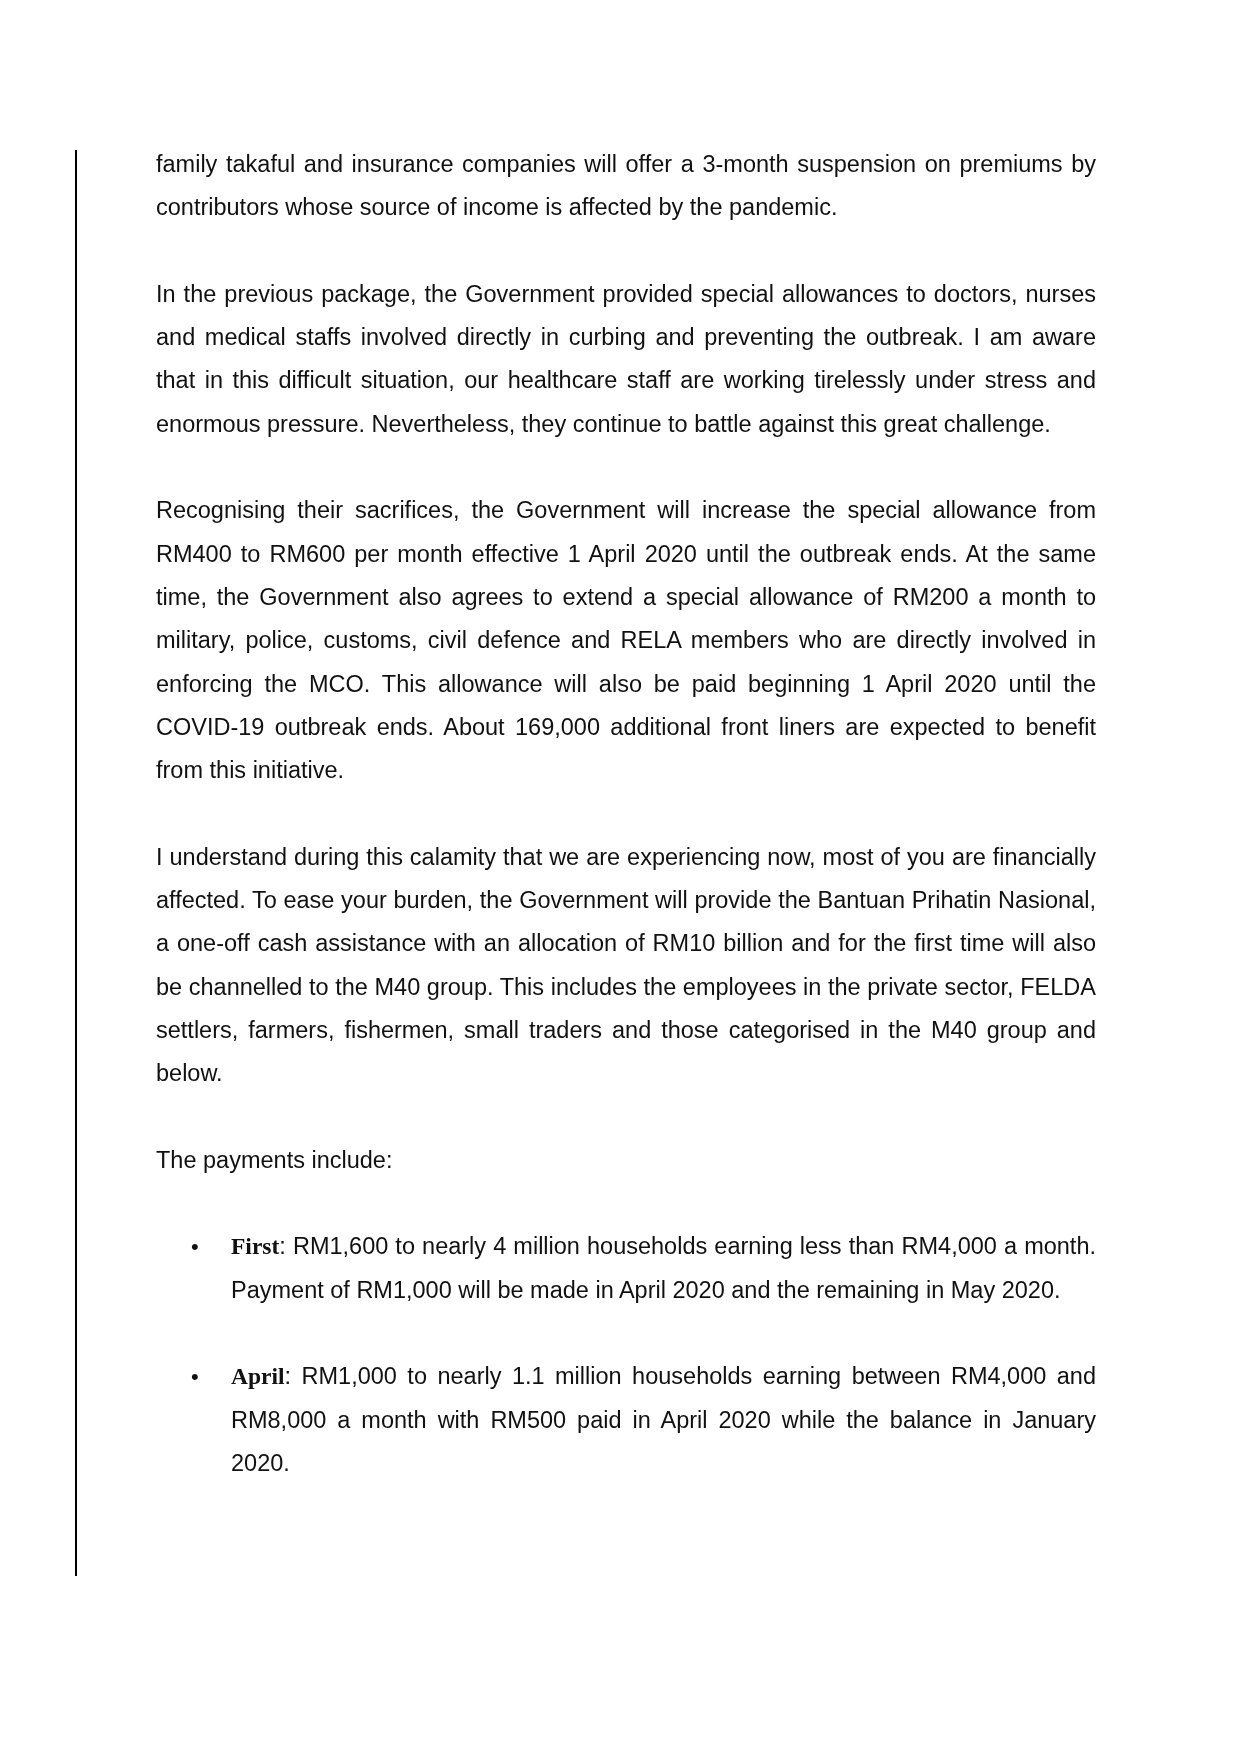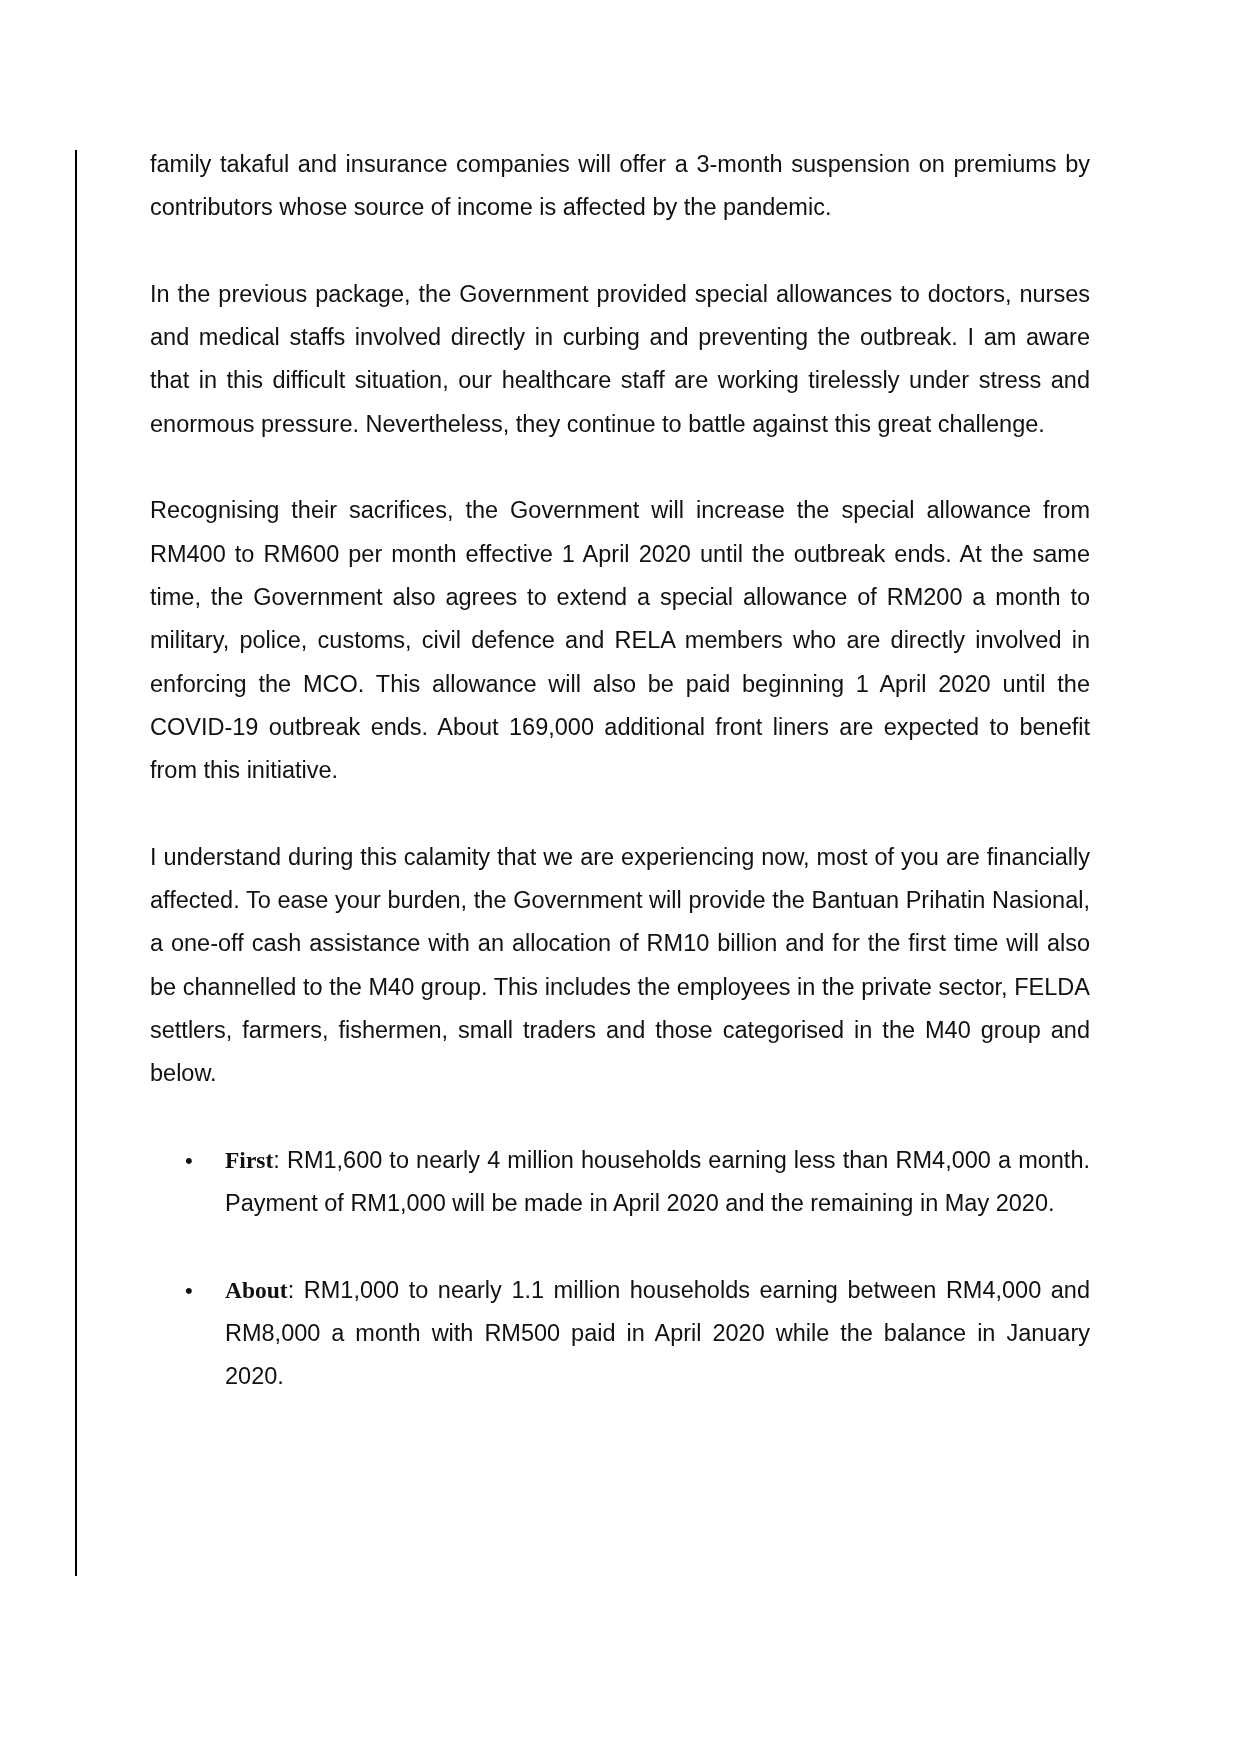--- a/index.html
+++ b/index.html
@@ -1,20 +1,20 @@
 <!DOCTYPE html>
 <html><head>
 <meta charset="utf-8">
 <style>
   html, body { margin: 0; padding: 0; background: #ffffff; }
   body { width: 1239px; height: 1754px; position: relative; overflow: hidden; }
   .page { position: absolute; left: 0; top: 0; width: 1239px; height: 1754px; background: #ffffff; }
   .change-bar { position: absolute; left: 75px; top: 150px; width: 1.5px; height: 1426px; background: #000000; }
   .content {
-    position: absolute; left: 150px; top: 143px; width: 940px;
+    position: absolute; left: 156px; top: 143px; width: 940px;
     font-family: "Liberation Sans", sans-serif; font-size: 23.5px; line-height: 43.3px;
     color: #111111; text-align: justify;
   }
   .content p { margin: 0 0 43.3px 0; }
   ul.payments { list-style: none; margin: 0; padding: 0; }
   ul.payments li { position: relative; padding-left: 75px; margin: 0 0 43.3px 0; text-align: justify; }
   ul.payments li .bullet { position: absolute; left: 35px; top: 0; font-size: 22px; }
   ul.payments li b { font-weight: bold; font-family: Liberation Serif, serif; }
   .payments-intro { margin-bottom: 43.3px !important; }
 </style>
@@ -22,25 +22,26 @@
 <body>
 
 <div class="page">
   <div class="change-bar"></div>
 
   <div class="content">
     <p>family takaful and insurance companies will offer a 3-month suspension on premiums by contributors whose source of income is affected by the pandemic.</p>
     <p>In the previous package, the Government provided special allowances to doctors, nurses and medical staffs involved directly in curbing and preventing the outbreak. I am aware that in this difficult situation, our healthcare staff are working tirelessly under stress and enormous pressure. Nevertheless, they continue to battle against this great challenge.</p>
     <p>Recognising their sacrifices, the Government will increase the special allowance from RM400 to RM600 per month effective 1 April 2020 until the outbreak ends. At the same time, the Government also agrees to extend a special allowance of RM200 a month to military, police, customs, civil defence and RELA members who are directly involved in enforcing the MCO. This allowance will also be paid beginning 1 April 2020 until the COVID-19 outbreak ends. About 169,000 additional front liners are expected to benefit from this initiative.</p>
     <p>I understand during this calamity that we are experiencing now, most of you are financially affected. To ease your burden, the Government will provide the Bantuan Prihatin Nasional, a one-off cash assistance with an allocation of RM10 billion and for the first time will also be channelled to the M40 group. This includes the employees in the private sector, FELDA settlers, farmers, fishermen, small traders and those categorised in the M40 group and below.</p>
+    <p class="payments-intro">The payments include:</p>
 
     <ul class="payments">
       <li>
         <span class="bullet">•</span>
         <b>First</b><span>: RM1,600 to nearly 4 million households earning less than RM4,000 a month. Payment of RM1,000 will be made in April 2020 and the remaining in May 2020.</span>
       </li>
       <li>
         <span class="bullet">•</span>
-        <b>About</b><span>: RM1,000 to nearly 1.1 million households earning between RM4,000 and RM8,000 a month with RM500 paid in April 2020 while the balance in January 2020.</span>
+        <b>April</b><span>: RM1,000 to nearly 1.1 million households earning between RM4,000 and RM8,000 a month with RM500 paid in April 2020 while the balance in January 2020.</span>
       </li>
     </ul>
   </div>
 </div>
 
 </body></html>

